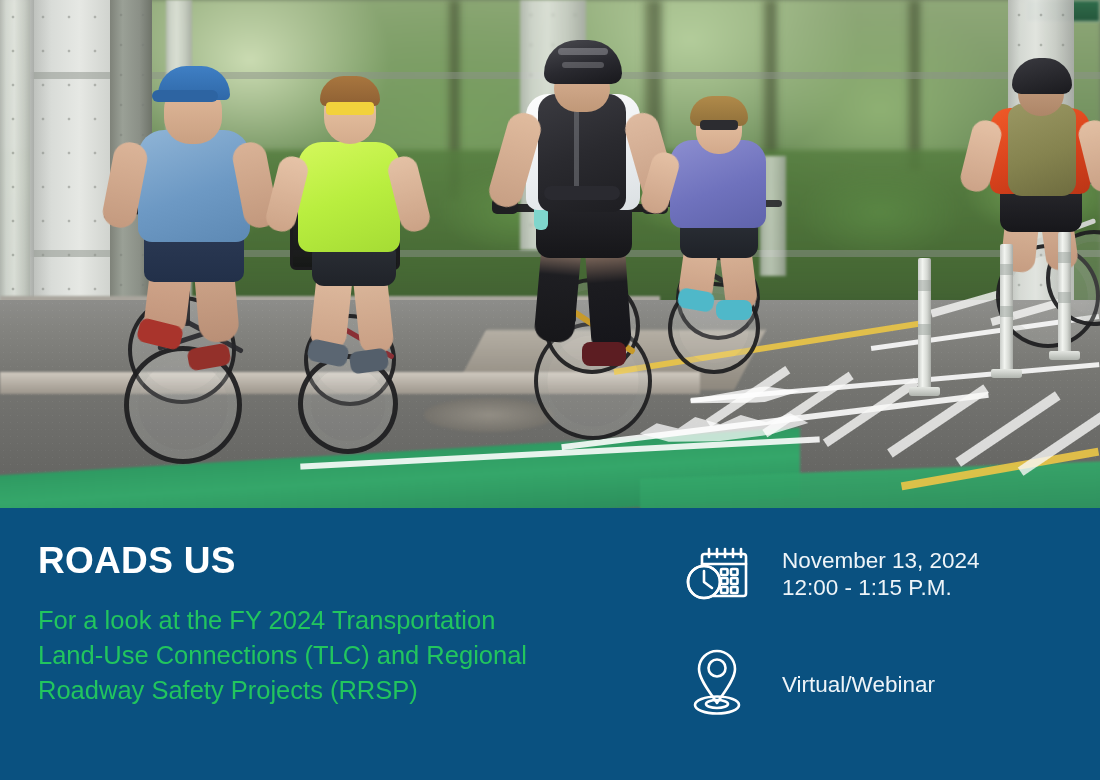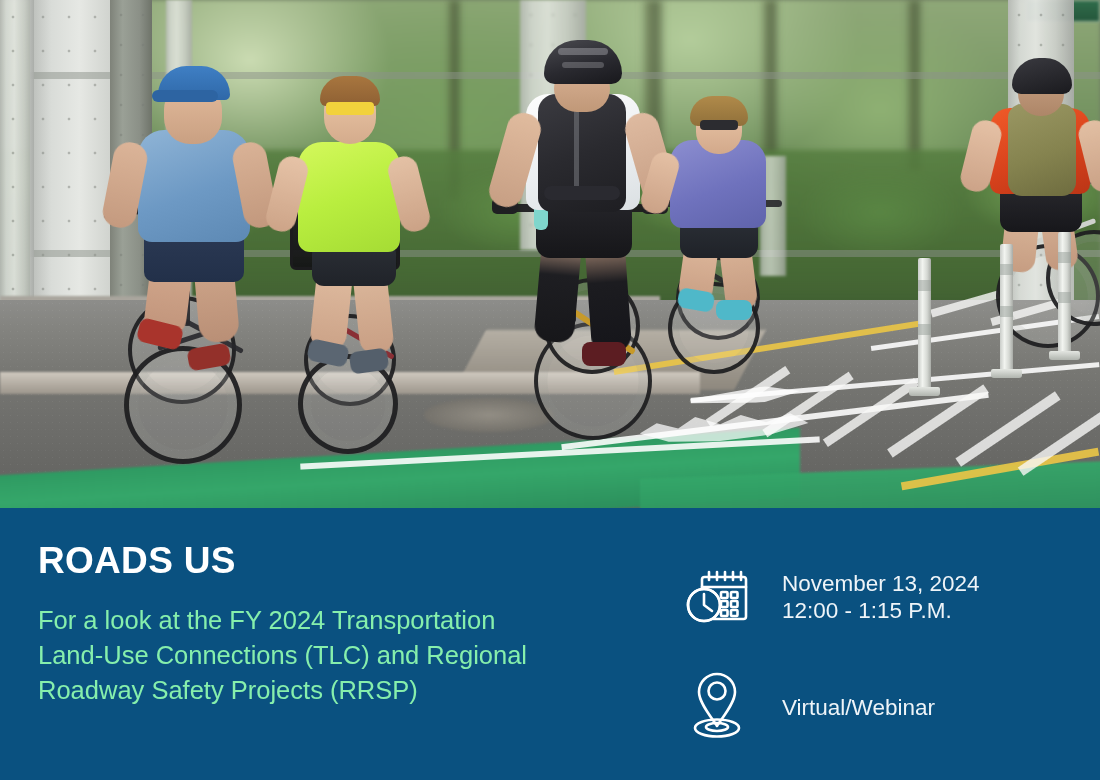--- a/index.html
+++ b/index.html
@@ -215,32 +215,32 @@
   }
   .join-us {
     color: #ffffff;
     font-size: 37px;
     font-weight: 700;
     letter-spacing: .3px;
     line-height: 40px;
     margin: 0 0 22px 0;
   }
   .blurb {
-    color: #86efac;
+    color: #22c55e;
     font-size: 25.5px;
     line-height: 35px;
     margin: 0;
     white-space: pre-line;
     font-weight: 400;
   }
 
   .band-right {
     position: absolute;
     left: 686px;
-    top: 60px;
+    top: 37px;
     width: 380px;
   }
   .info-row {
     position: relative;
     display: flex;
     align-items: flex-start;
   }
   .info-row + .info-row { margin-top: 40px; }
   .info-icon {
     width: 66px;

